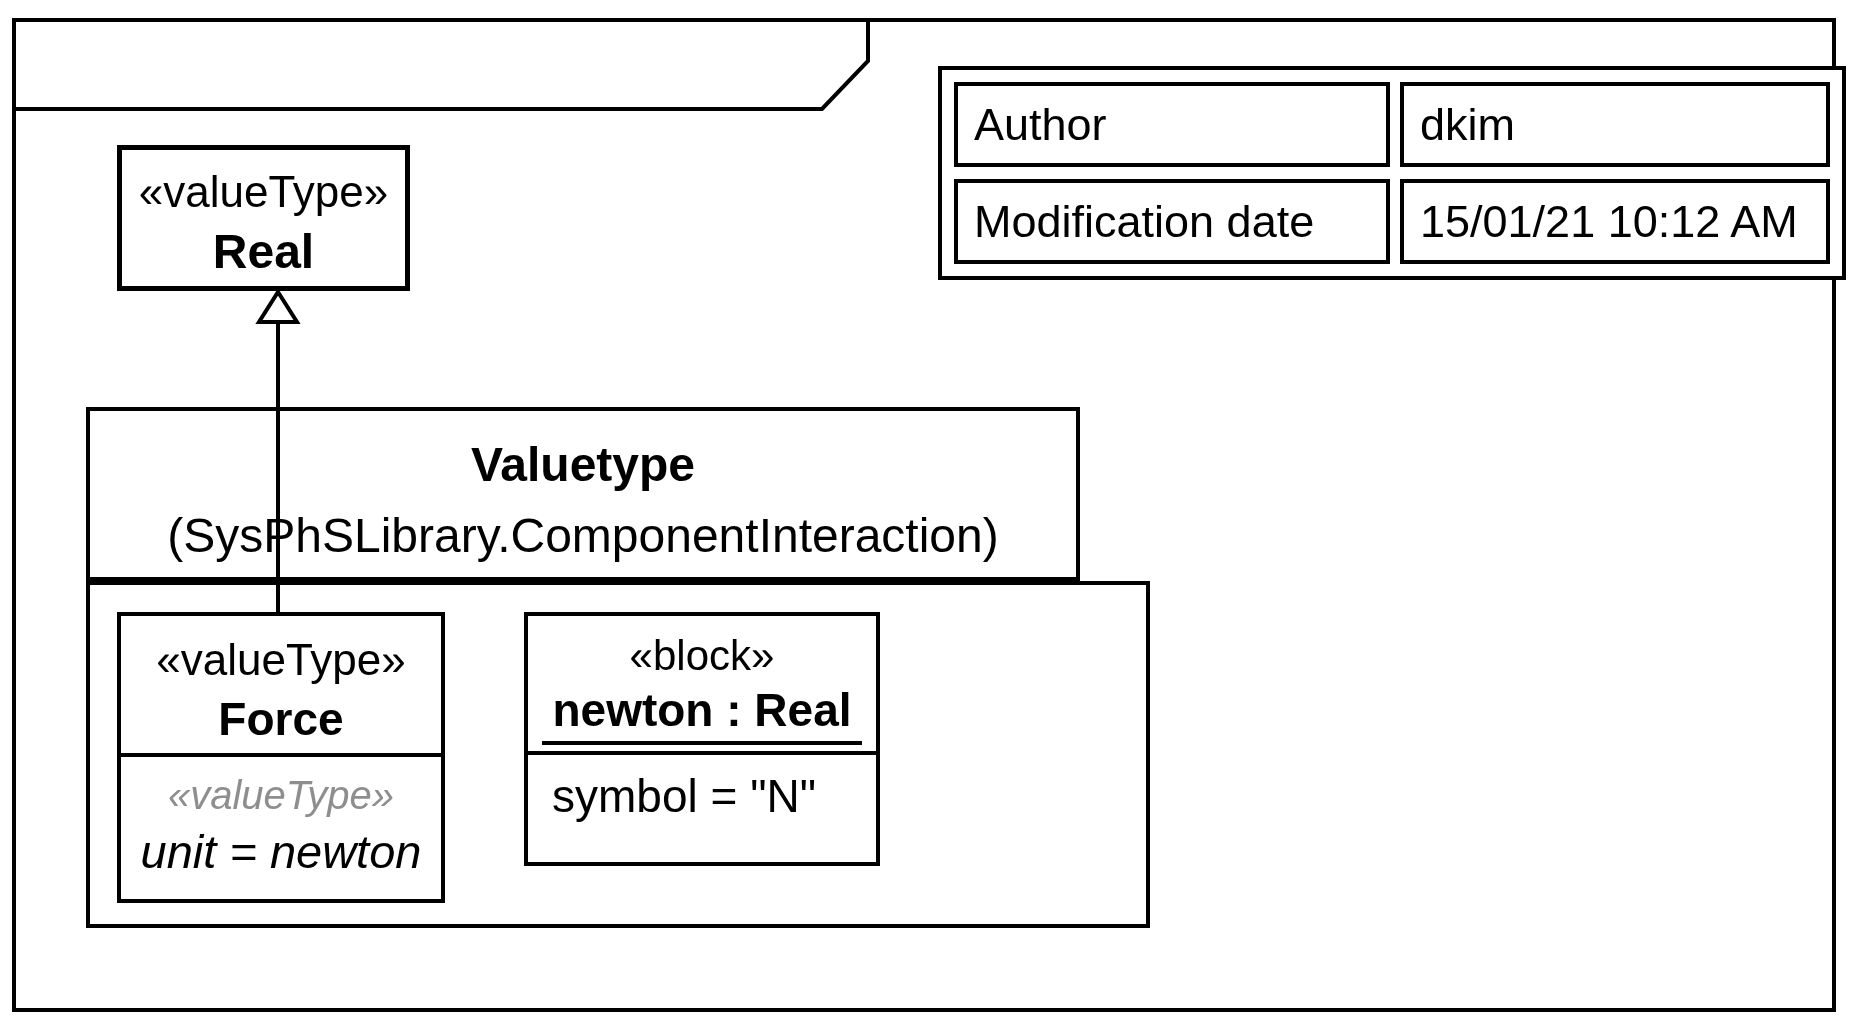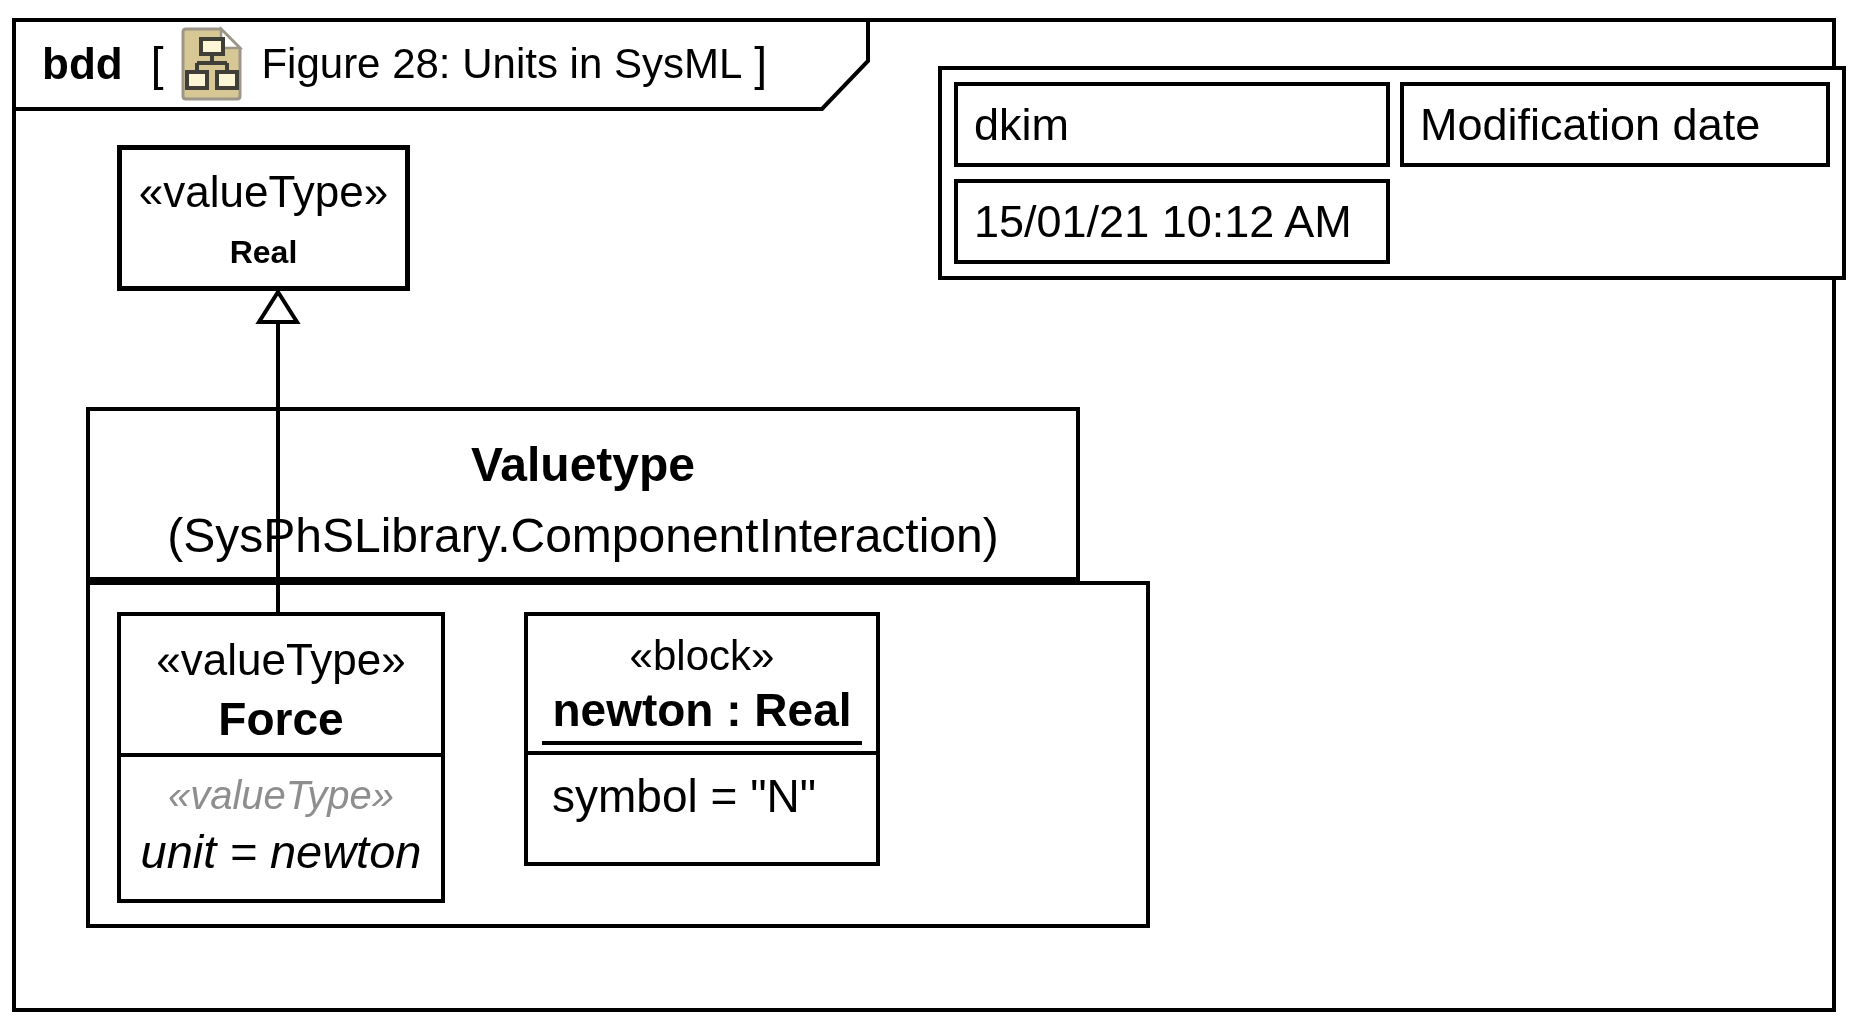--- a/index.html
+++ b/index.html
@@ -57,21 +57,21 @@
   }
   
   .node {
     position:absolute; background:#fff; border:4px solid #000;
     text-align:center;
   }
   .raise { position:relative; z-index:3; }
   
   .real-box { left:117px; top:145px; width:293px; height:146px; border-width:5px; }
   .real-box .stereo { display:block; padding-top:14px; font-size:44px; line-height:56px; }
-  .real-box .name   { display:block; font-weight:bold; font-size:32px; line-height:64px; }
+  .real-box .name   { display:block; font-weight:bold; font-size:48px; line-height:64px; }
   
   .vt-head { left:86px; top:407px; width:994px; height:174px; }
   .vt-head .name { display:block; padding-top:19px; font-weight:bold; font-size:48px; line-height:70px; }
   .vt-head .qual { display:block; font-size:48px; line-height:72px; white-space:nowrap; }
   .vt-body { left:86px; top:581px; width:1064px; height:347px; }
   
   .force-box { left:117px; top:612px; width:328px; height:291px; }
   .force-box .c1 { height:141px; border-bottom:4px solid #000; }
   .force-box .c1 .stereo { display:block; padding-top:16px; font-size:44px; line-height:56px; }
   .force-box .c1 .name   { display:block; font-weight:bold; font-size:46px; line-height:62px; }
@@ -96,36 +96,25 @@
   <div class="frame"></div>
 
   <svg class="overlay" width="1867" height="1033" viewBox="0 0 1867 1033">
     <path d="M 14 20 L 14 109 L 822 109 L 868 61 L 868 20 Z" fill="#ffffff" stroke="#000000" stroke-width="4"></path>
     <g stroke="#000000" stroke-width="4">
       <line x1="278" y1="612" x2="278" y2="320"></line>
       <polygon points="278,292 297,322 259,322" fill="#ffffff"></polygon>
     </g>
   </svg>
 
-  <div class="tab-content">
-    <span class="tab-kind">bdd</span>
-    <span class="tab-brkt">[</span>
-    <svg class="tab-icon" width="66" height="76" viewBox="0 0 66 76">
-      <path d="M7 3 H42 L61 22 V70 Q61 73 58 73 H7 Q4 73 4 70 V6 Q4 3 7 3 Z" fill="#d7c795" stroke="#9b9688" stroke-width="3"></path>
-      <path d="M42 3 L42 22 H61 Z" fill="#ffffff" stroke="#9b9688" stroke-width="2.5"></path>
-      <path d="M33 28 V37 M18 37 H48 M18 37 V46 M48 37 V46" fill="none" stroke="#403f37" stroke-width="4"></path>
-      <rect x="22" y="13" width="22" height="15" fill="#fcf6d6" stroke="#403f37" stroke-width="4"></rect>
-      <rect x="8" y="46" width="20" height="16" fill="#fcf6d6" stroke="#403f37" stroke-width="4"></rect>
-      <rect x="38" y="46" width="20" height="16" fill="#fcf6d6" stroke="#403f37" stroke-width="4"></rect>
-    </svg>
-    <span class="tab-title">Figure 28: Units in SysML</span>
-    <span class="tab-brkt close">]</span>
-  </div>
 
   <div class="info-table">
+    <div class="info-cell">
+      <span>Author</span>
+    </div>
     <div class="info-cell">
       <span>dkim</span>
     </div>
     <div class="info-cell">
       <span>Modification date</span>
     </div>
     <div class="info-cell">
       <span>15/01/21 10:12 AM</span>
     </div>
   </div>

